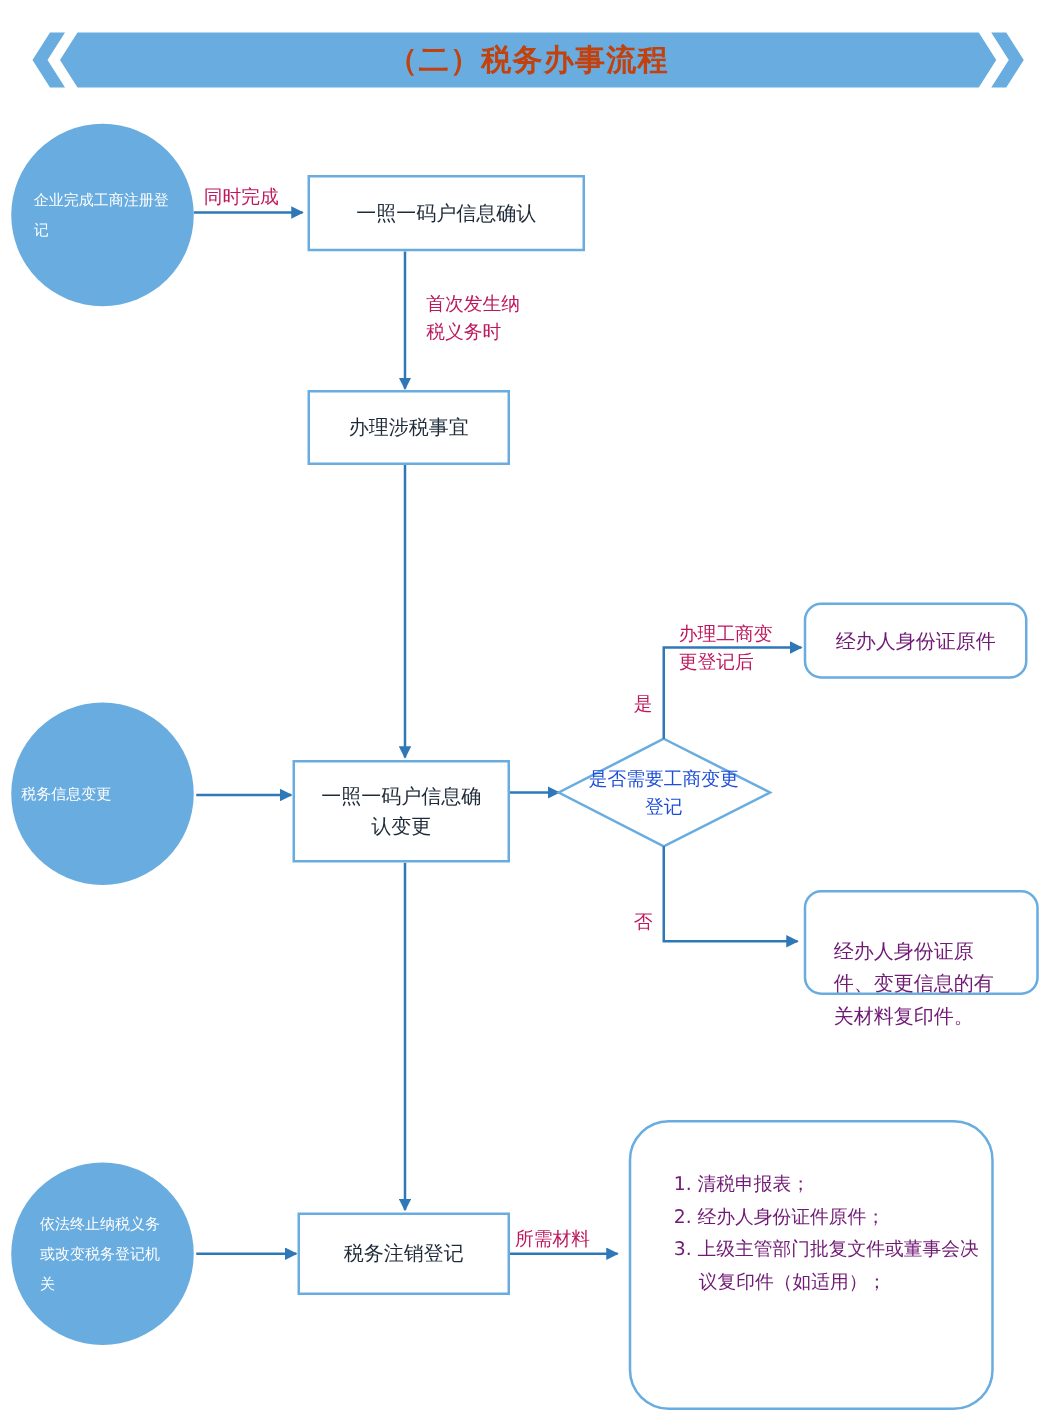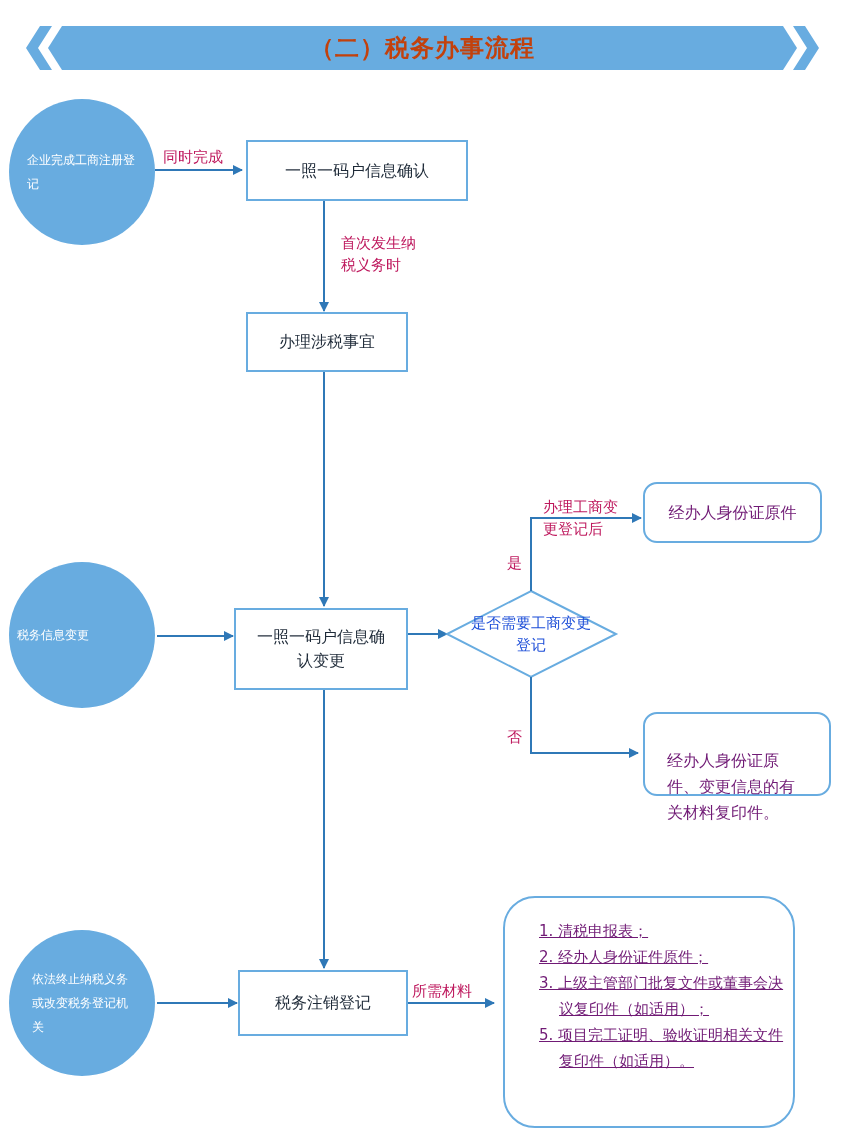--- a/index.html
+++ b/index.html
@@ -96,20 +96,19 @@
 <div class="label" style="left:507px; top:726px;">否</div>
 <div class="label" style="left:412px; top:980px;">所需材料</div>
 
 <div class="rbox" style="left:643px; top:482px; width:179px; height:61px; display:flex; align-items:center; justify-content:center;">
   <span>经办人身份证原件</span>
 </div>
 <div class="rbox" style="left:643px; top:688px; width:188px; height:84px; padding:34px 20px 0 22px;margin-top:24px;">
   <span style="display:block; width:140px;">经办人身份证原件、变更信息的有关材料复印件。</span>
 </div>
 
-<div class="rbox" style="left:503px; top:896px; width:292px; height:232px; border-radius:32px; padding:20px 10px 0 34px;text-decoration:underline;">
+<div class="rbox" style="left:503px; top:896px; width:292px; height:232px; border-radius:32px; padding:36px 10px 0 34px;">
   <ul class="mat-list">
     <li>1. 清税申报表；</li>
     <li>2. 经办人身份证件原件；</li>
     <li style="width:225px;">3. 上级主管部门批复文件或董事会决议复印件（如适用）；</li>
-    <li style="width:225px;">5. 项目完工证明、验收证明相关文件复印件（如适用）。</li>
   </ul>
 </div>
 
 </body></html>

